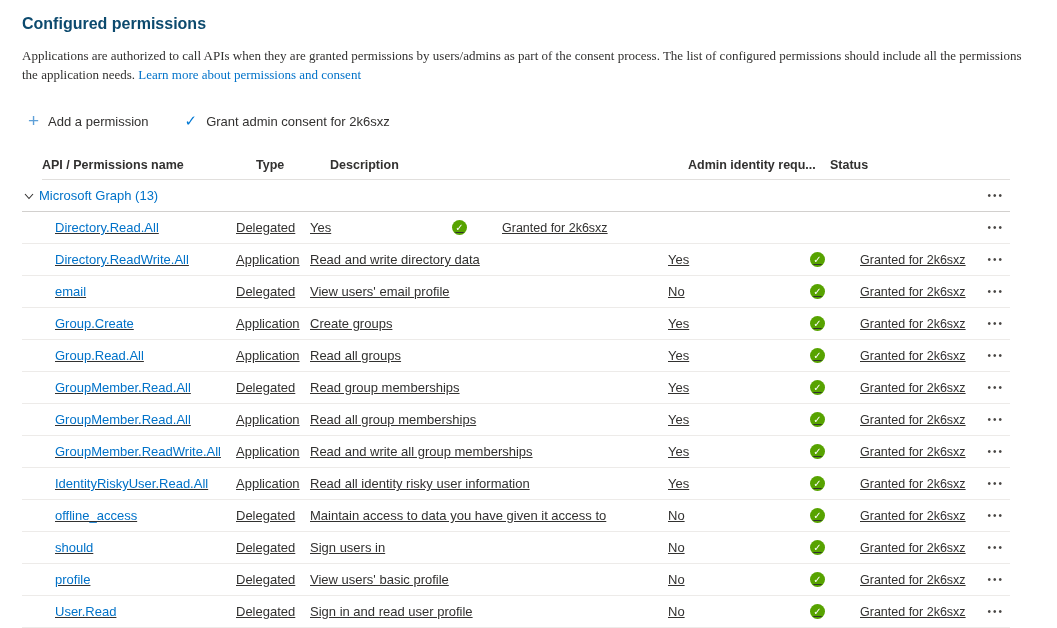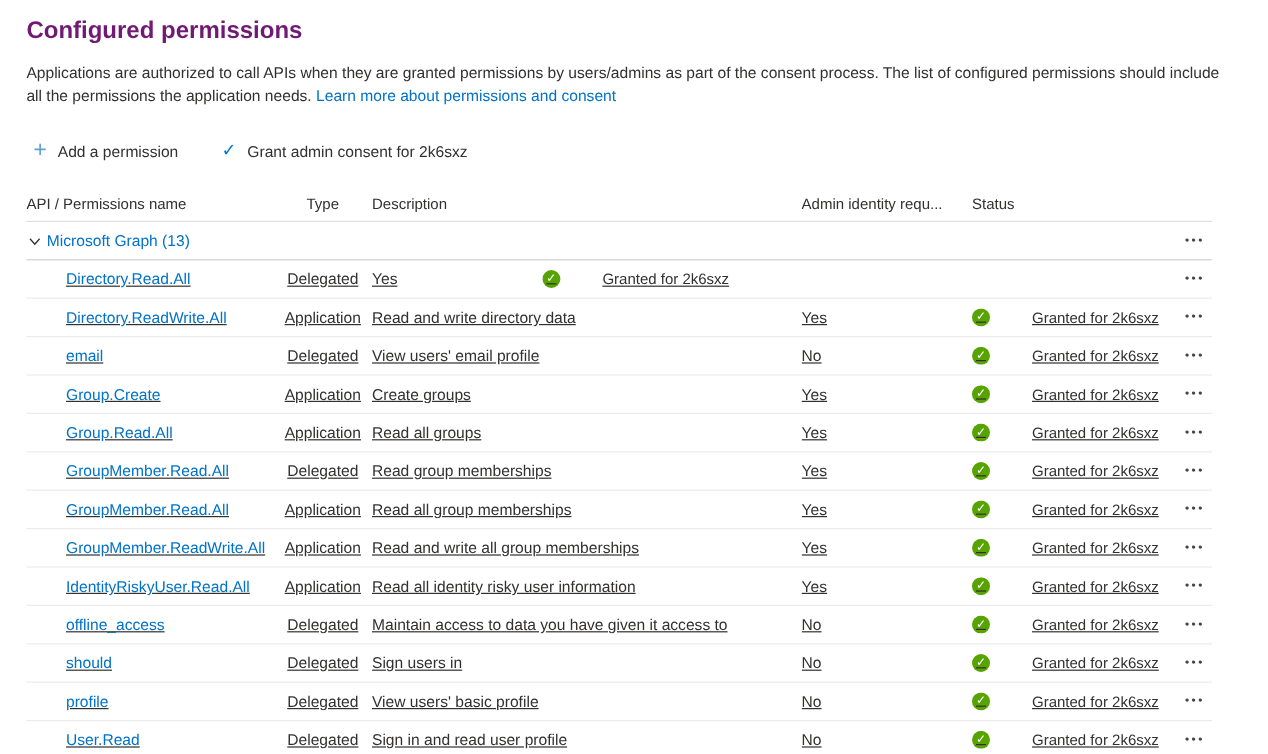--- a/index.html
+++ b/index.html
@@ -5,31 +5,32 @@
   * { box-sizing: border-box; margin: 0; padding: 0; }
   html, body { width: 1057px; height: 628px; background: #ffffff; overflow: hidden; }
   body {
     font-family: "Liberation Sans", sans-serif;
     color: #323130;
     font-size: 13px;
   }
   .page { padding: 15px 0 0 22px; }
 
   .page-title {
-    font-size: 20px;
+    font-size: 16px;
     font-weight: 600;
-    color: #701a75;
+    color: #0c4a6e;
     margin-bottom: 13px;
   }
 
   .description {
     max-width: 1010px;
     line-height: 19px;
     color: #323130;
     margin-bottom: 24px;
+    font-family: Liberation Serif, serif;
   }
   .description a {
     color: #0072c9;
     text-decoration: none;
     cursor: pointer;
   }
 
   .toolbar {
     display: flex;
     align-items: center;
@@ -59,40 +60,41 @@
     color: #0078d4;
     font-size: 15px;
     line-height: 14px;
   }
 
   .table { width: 988px; }
   .thead {
     display: flex;
     align-items: center;
     height: 30px;
-    font-weight: 400;
+    font-weight: 700;
     font-size: 12.5px;
     border-bottom: 1px solid #e1dfdd;
+    margin-left: 20px;
   }
   .row {
     display: flex;
     align-items: center;
     height: 32px;
     border-bottom: 1px solid #edebe9;
     text-decoration: underline;
   }
   .group-row {
     display: flex;
     align-items: center;
     height: 32px;
     border-bottom: 1px solid #d2d0ce;
   }
   .cell { flex: none; padding-right: 8px; overflow: hidden; white-space: nowrap; }
   .col-name   { width: 214px; }
-  .col-type   { width: 74px; text-align: center; }
+  .col-type   { width: 74px; }
   .col-desc   { width: 358px; }
   .col-admin  { width: 142px; }
   .col-status { flex: 1 1 auto; display: flex; align-items: center; gap: 7px; }
   .col-actions { width: 40px; text-align: right; padding-right: 4px; }
 
   .indent { padding-left: 33px; }
 
   a.perm-link, a.group-link {
     color: #0072c9;
     text-decoration: none;

